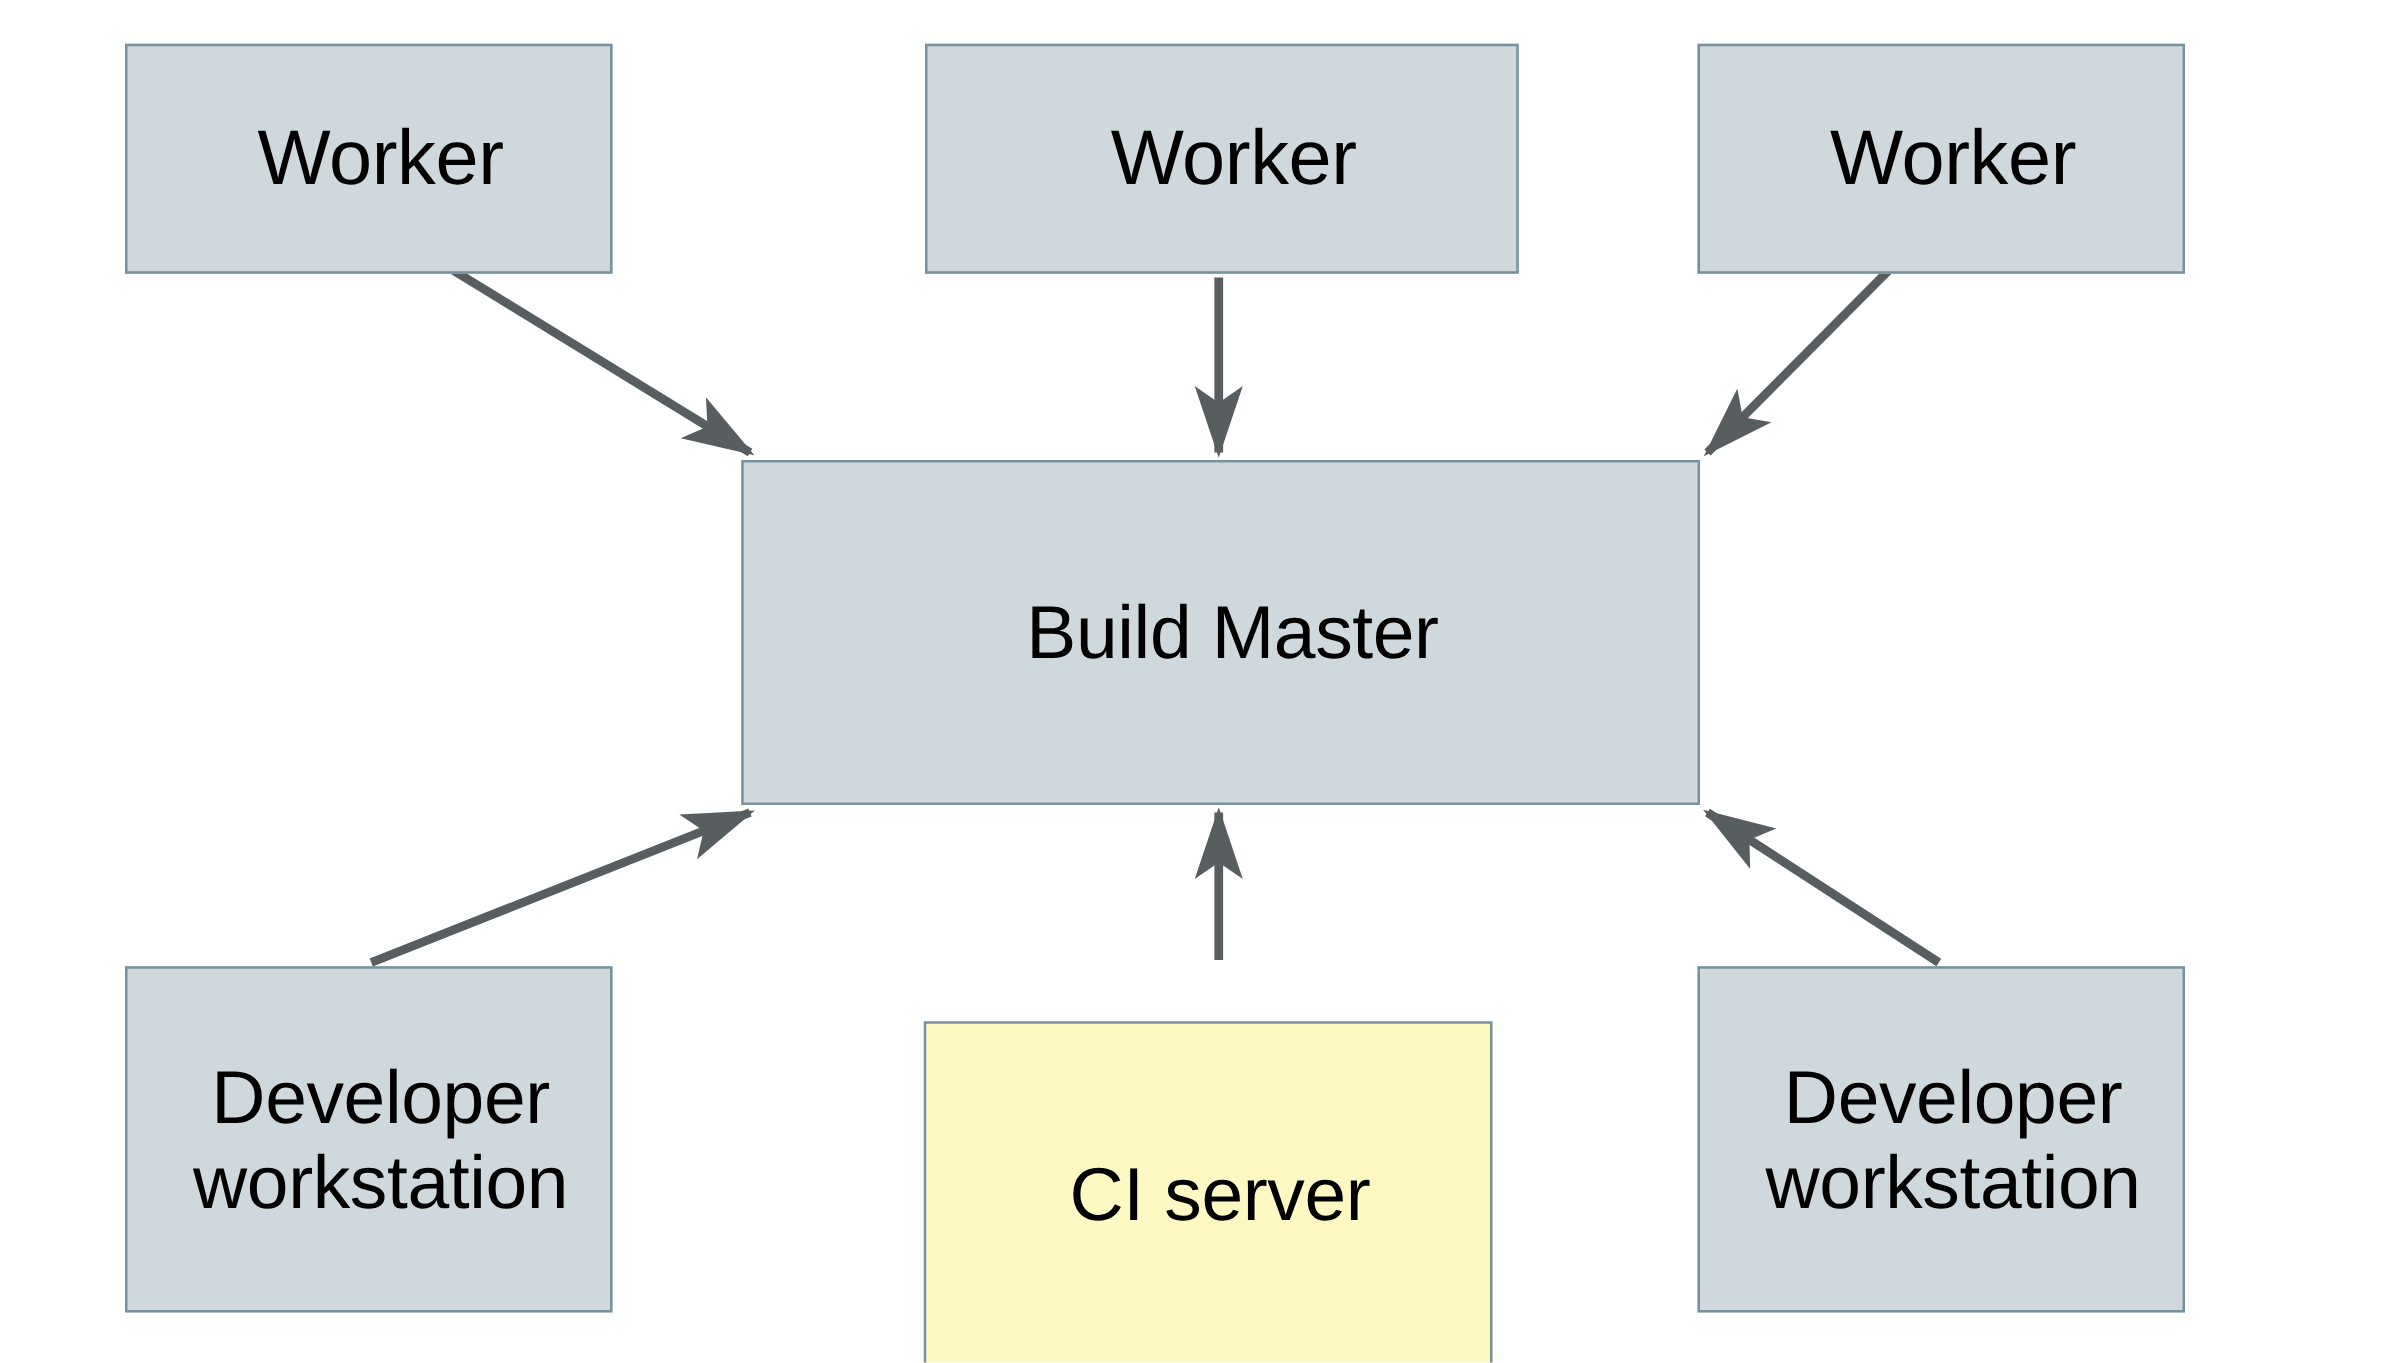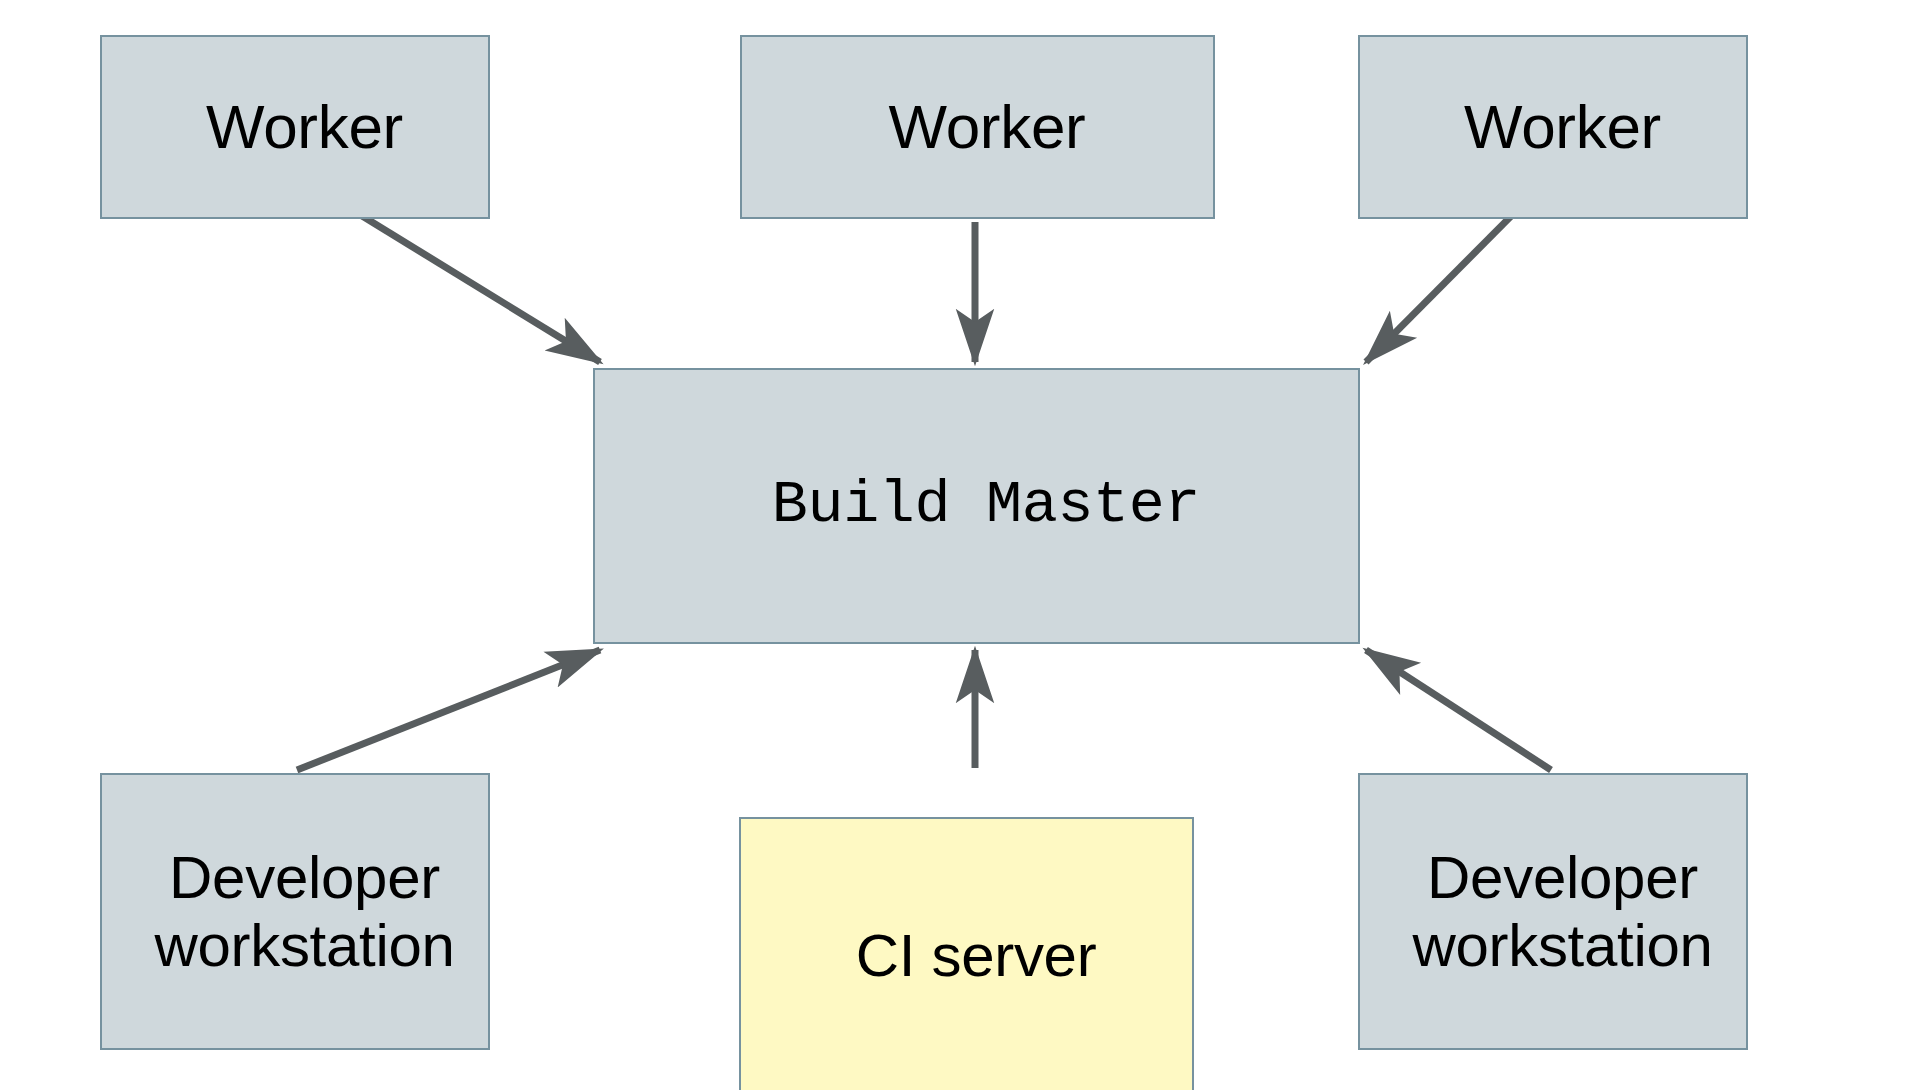--- a/index.html
+++ b/index.html
@@ -41,21 +41,21 @@
   }
   .node-label {
     color: #000000;
     font-weight: 400;
     line-height: 1.13;
     letter-spacing: -0.3px;
     white-space: pre-line;
     padding: 0 8px;
   }
   .node-worker .node-label { font-size: 62px; }
-  .node-master .node-label { font-size: 60px; font-family: Liberation Mono, monospace; }
+  .node-master .node-label { font-size: 60px; }
   .node-ci .node-label { font-size: 60px; }
   .node-dev .node-label { font-size: 60px; }
 </style>
 </head>
 <body>
 
 <div id="diagram-canvas" style="background: rgb(255, 255, 255);">
 
   <svg id="edge-layer" width="1910" height="1090" viewBox="0 0 1910 1090" xmlns="http://www.w3.org/2000/svg">
     <defs>

